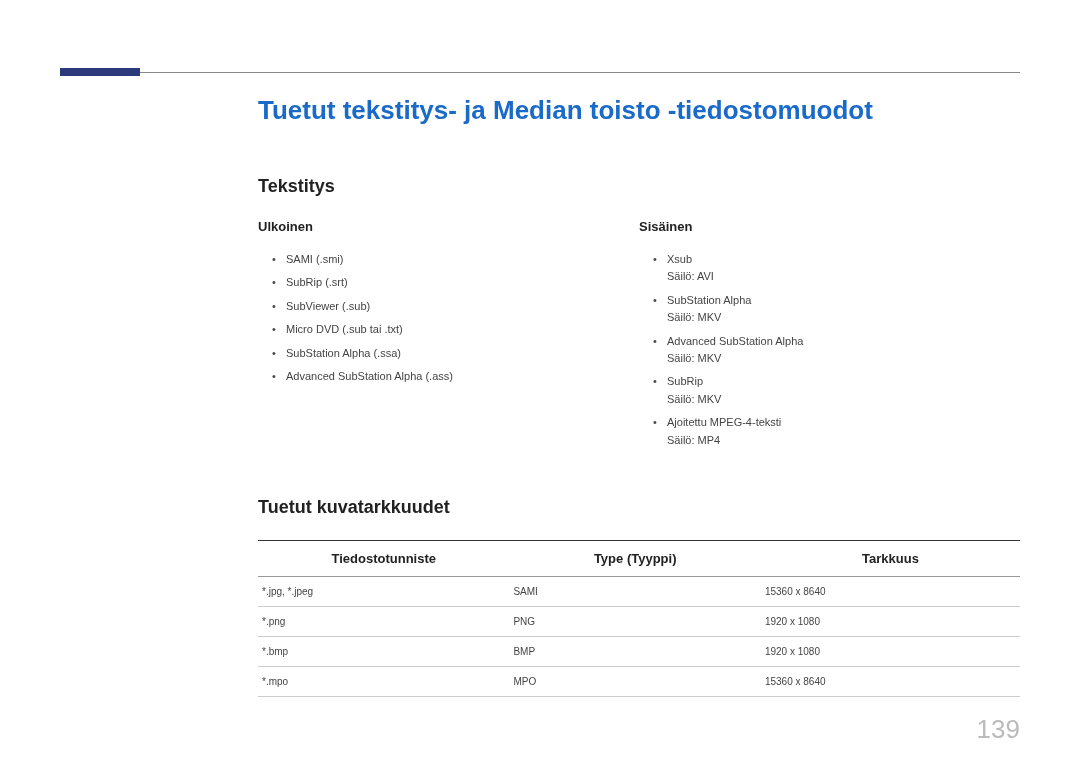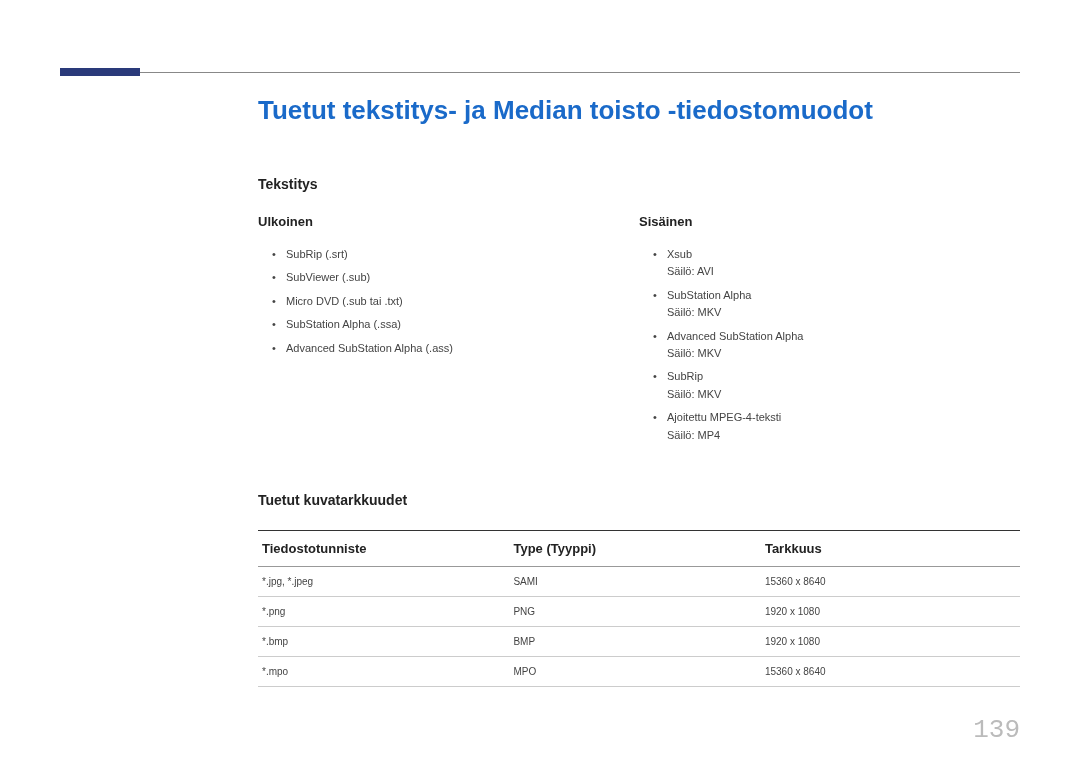--- a/index.html
+++ b/index.html
@@ -33,21 +33,21 @@
   right: 60px;
 }
 .main-title {
   color: #1a6ac9;
   font-size: 26px;
   font-weight: 600;
   margin-bottom: 50px;
 }
 .section-title {
   color: #222;
-  font-size: 14px;
+  font-size: 18px;
   font-weight: 600;
   margin-bottom: 22px;
 }
 .two-col {
   display: flex;
   gap: 0;
   margin-bottom: 45px;
 }
 .col {
   flex: 1;
@@ -83,58 +83,58 @@
 table {
   width: 100%;
   border-collapse: collapse;
   margin-top: 5px;
 }
 table thead tr {
   border-top: 1px solid #333;
   border-bottom: 1px solid #999;
 }
 table th {
-  text-align: left;
+  text-align: center;
   font-size: 13px;
   font-weight: 700;
   color: #222;
   padding: 10px 4px;
 }
 table tbody tr {
   border-bottom: 1px solid #ccc;
 }
 table td {
   font-size: 10px;
   color: #444;
   padding: 9px 4px;
 }
 .page-number {
   position: absolute;
   bottom: 18px;
   right: 60px;
   font-size: 26px;
   color: #bbb;
   font-weight: 300;
-  font-family: Liberation Mono, monospace;
 }
 </style>
 </head>
 <body>
 
 <div class="header-bar"></div>
 <div class="header-line"></div>
 
 <div class="content">
   <h1 class="main-title">Tuetut tekstitys- ja Median toisto -tiedostomuodot</h1>
 
   <h2 class="section-title">Tekstitys</h2>
   <div class="two-col">
     <div class="col">
       <div class="col-header">Ulkoinen</div>
       <ul class="bullet-list" id="external-list">
+          <li>SAMI (.smi)</li>
           <li>SubRip (.srt)</li>
           <li>SubViewer (.sub)</li>
           <li>Micro DVD (.sub tai .txt)</li>
           <li>SubStation Alpha (.ssa)</li>
           <li>Advanced SubStation Alpha (.ass)</li>
         </ul>
     </div>
     <div class="col">
       <div class="col-header">Sisäinen</div>
       <ul class="bullet-list" id="internal-list">

